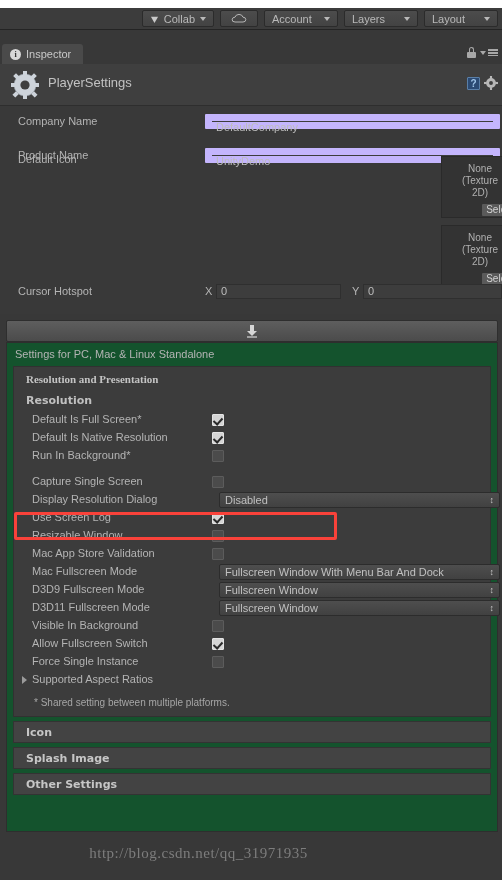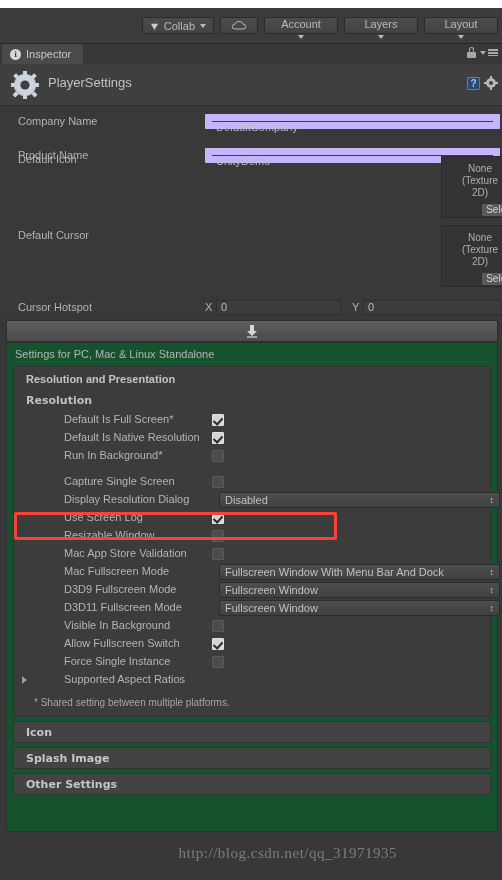--- a/index.html
+++ b/index.html
@@ -8,34 +8,34 @@
     background: #383838;
     font-family: "Liberation Sans", sans-serif;
     font-size: 11px;
     color: #b4b4b4;
     overflow: hidden;
   }
   body { position: relative; }
 
   
   .toolbar {
-    position: absolute; left: 0; top: 8px; width: 502px; height: 36px;
+    position: absolute; left: 0; top: 8px; width: 502px; height: 22px;
     background: #3c3c3c;
     display: flex; align-items: center; justify-content: flex-end;
     padding-right: 4px; gap: 6px;
     border-bottom: 1px solid #242424;
   }
   .tb-btn {
     height: 17px; background: linear-gradient(#4c4c4c, #434343);
     border: 1px solid #2b2b2b; border-radius: 2px;
     display: flex; align-items: center; gap: 5px;
     padding: 0 7px; color: #b9b9b9; font-size: 11px;
     white-space: nowrap;
   }
-  .tb-btn.wide { min-width: 74px; justify-content: space-between; flex-direction: column; }
+  .tb-btn.wide { min-width: 74px; justify-content: space-between; }
   .caret { width: 0; height: 0; border-left: 3px solid transparent;
            border-right: 3px solid transparent; border-top: 4px solid #b9b9b9; }
   .gem { width: 9px; height: 9px; display: inline-block; }
   .cloud-btn { width: 38px; justify-content: center; }
 
   
   .tabrow {
     position: absolute; left: 0; top: 44px; width: 502px; height: 20px;
     background: #383838;
   }
@@ -139,28 +139,28 @@
     background: #14532d; border: 1px solid #2e2e2e;
   }
   .settings-title {
     padding: 5px 0 6px 8px; font-size: 11px; color: #b4b4b4;
   }
   .group-box {
     margin: 0 6px 4px 6px; border: 1px solid #313131; background: #3c3c3c;
   }
   .group-head {
     font-size: 11px; font-weight: bold; color: #c4c4c4;
-    padding: 6px 0 6px 12px; font-family: Liberation Sans, sans-serif;
+    padding: 6px 0 6px 12px; font-family: Liberation Serif, serif;
   }
   .sub-head {
     font-size: 11px; font-weight: bold; color: #c0c0c0;
     padding: 3px 0 4px 12px; font-family: "DejaVu Sans", sans-serif;
   }
   .srow { position: relative; height: 18px; }
-  .srow .lbl { position: absolute; left: 18px; top: 2px; font-size: 11px; color: #b4b4b4; margin-left: 32px; }
+  .srow .lbl { position: absolute; left: 18px; top: 2px; font-size: 11px; color: #b4b4b4; }
   .cbox {
     position: absolute; left: 198px; top: 3px; width: 12px; height: 12px;
     background: #4b4b4b; border: 1px solid #5c5c5c; border-radius: 1px;
   }
   .cbox.on { background: #d5d5d5; border-color: #e4e4e4; }
   .cbox.on:after {
     content: ""; position: absolute; left: 2px; top: 1px;
     width: 4px; height: 7px; border: solid #2b2b2b;
     border-width: 0 2px 2px 0; transform: rotate(42deg);
   }
@@ -194,21 +194,21 @@
   
   .redbox {
     position: absolute; left: 14px; top: 512px; width: 323px; height: 28px;
     border: 3px solid #f9423a; border-radius: 2px;
     pointer-events: none; z-index: 50;
   }
 
   
   .watermark {
     position: absolute; left: 0; top: 845px; width: 397px;
-    text-align: right; font-family: "Liberation Serif", serif;
+    text-align: center; font-family: "Liberation Serif", serif;
     font-size: 15px; color: #7d7d7d; letter-spacing: 0.5px;
   }
   .topstrip { position: absolute; left:0; top:0; width:502px; height:8px; background:#fff; }
 </style>
 </head>
 <body>
 
 <div class="topstrip"></div>
 
 <div class="toolbar">
@@ -309,23 +309,20 @@
     <span class="plabel">Product Name</span>
     <span class="pfield" style="width:295px">UnityDemo</span>
   </div>
   <div class="objfield" style="left:441px; top:50px">
     <div>None</div>
     <div>(Texture</div>
     <div>2D)</div>
     <span class="selbtn">Select</span>
   </div>
 
-  <div class="prow" style="top:74px">
-    <span class="plabel">Default Cursor</span>
-  </div>
   <div class="objfield" style="left:441px; top:119px">
     <div>None</div>
     <div>(Texture</div>
     <div>2D)</div>
     <span class="selbtn">Select</span>
   </div>
 
   <div class="prow" style="top:130px">
     <span class="plabel">Cursor Hotspot</span>
     <span class="xylabel" style="left:205px">X</span>

